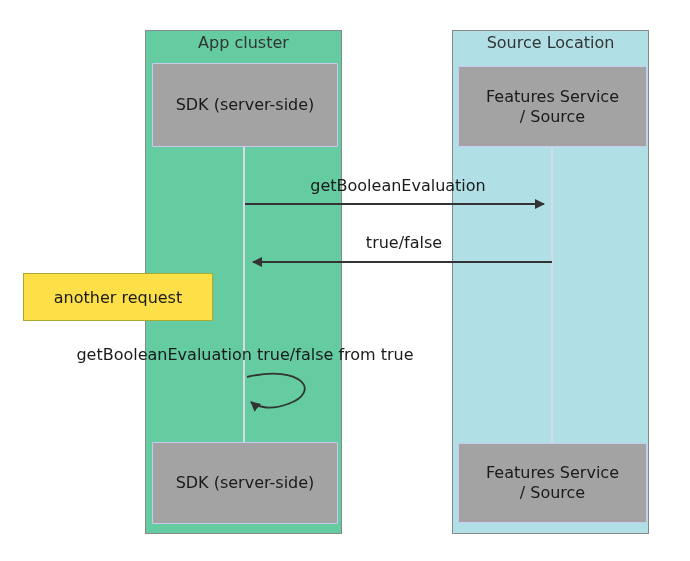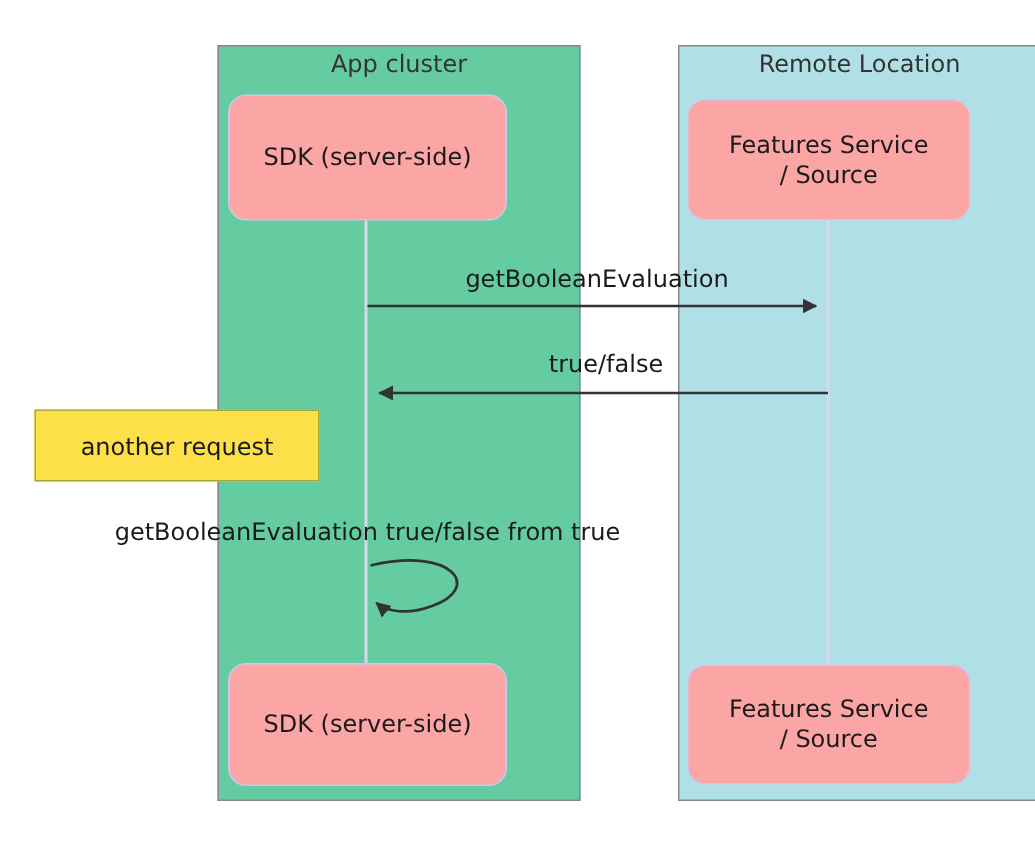--- a/index.html
+++ b/index.html
@@ -12,21 +12,21 @@
     width: 690px;
     height: 561px;
     background: #ffffff;
     font-family: "DejaVu Sans", "Liberation Sans", sans-serif;
     color: #222222;
     overflow: hidden;
   }
   .cluster {
     position: absolute;
     top: 30px;
-    width: 242px;
+    width: 197px;
     height: 504px;
     border: 1px solid #888888;
     box-sizing: border-box;
     z-index: 1;
   }
   .cluster-app    { left: 145px; background: #64CCA0; }
   .cluster-remote { left: 452px; background: #B0E0E6; }
   .cluster-title {
     position: absolute;
     top: 2px;
@@ -40,23 +40,23 @@
   .lifeline {
     position: absolute;
     width: 2px;
     background: #D8D8E8;
     z-index: 2;
   }
   .lifeline-sdk      { left: 243px; top: 147px; height: 296px; }
   .lifeline-features { left: 551px; top: 147px; height: 297px; }
   .actor-box {
     position: absolute;
-    background: #fca5a5;
+    background: #a3a3a3;
     border: 1px solid #C9C9F2;
-    border-radius: 12px;
+    border-radius: 1px;
     box-sizing: border-box;
     display: flex;
     flex-direction: column;
     align-items: center;
     justify-content: center;
     text-align: center;
     font-size: 16px;
     color: #1a1a1a;
     line-height: 1.25;
     z-index: 3;
@@ -104,21 +104,21 @@
 </style>
 </head>
 <body>
 
 <div class="stage">
 
   <div class="cluster cluster-app">
     <div class="cluster-title">App cluster</div>
   </div>
   <div class="cluster cluster-remote">
-    <div class="cluster-title">Remote Location</div>
+    <div class="cluster-title">Source Location</div>
   </div>
 
   <div class="lifeline lifeline-sdk"></div>
   <div class="lifeline lifeline-features"></div>
 
   <div class="actor-box actor-sdk-top">
     <span>SDK (server-side)</span>
   </div>
   <div class="actor-box actor-features-top">
     <span>Features Service</span>

